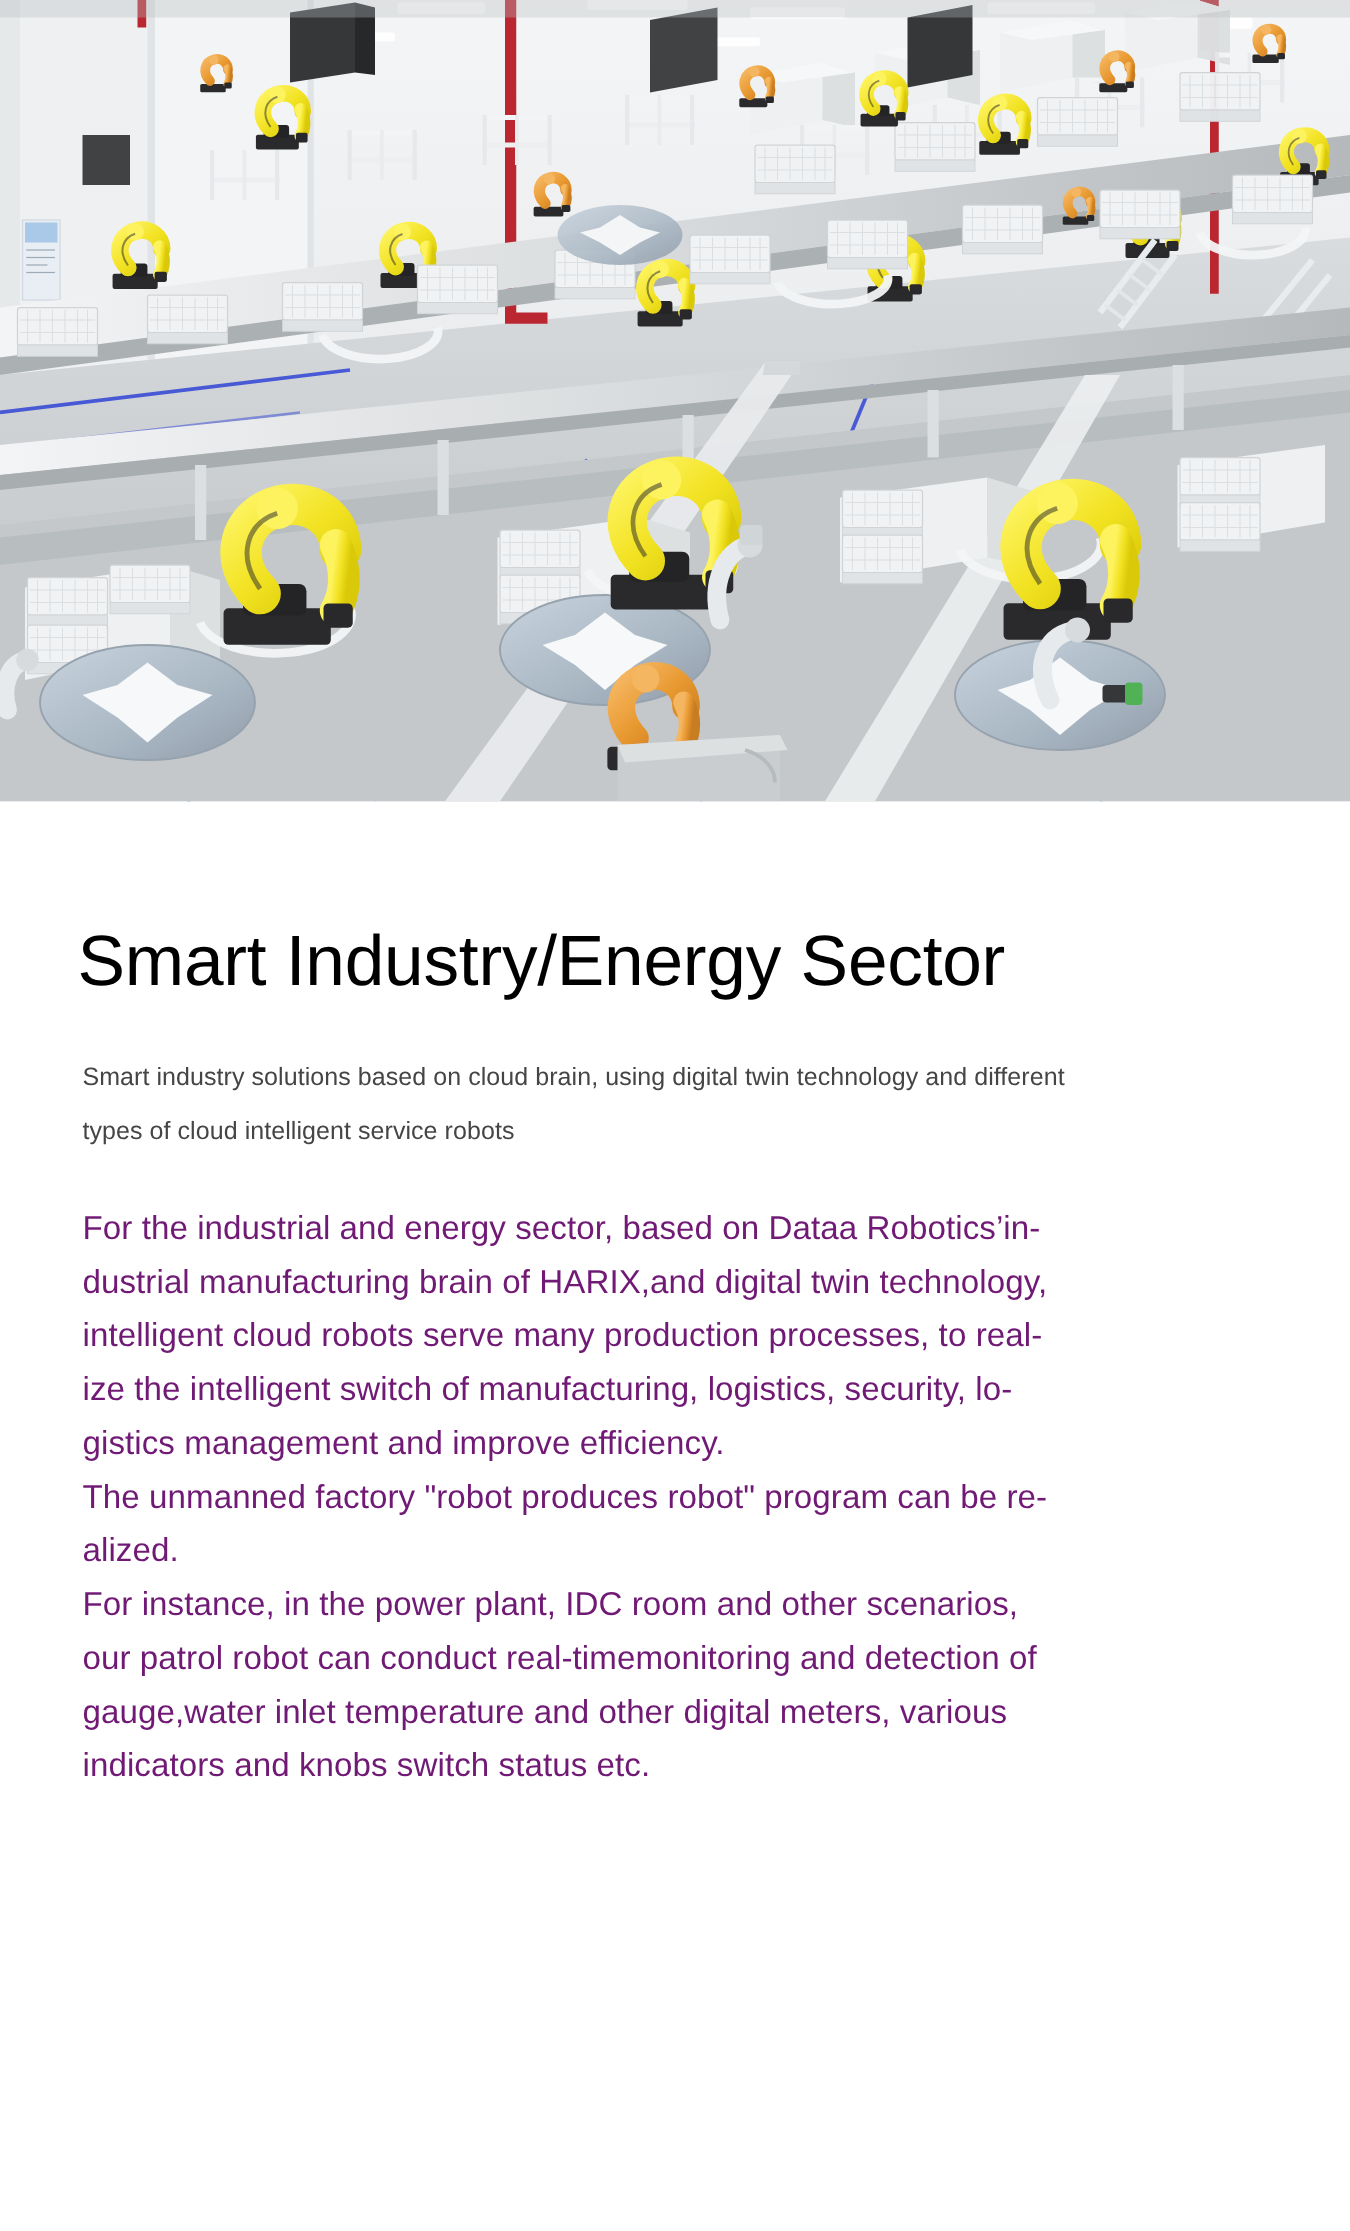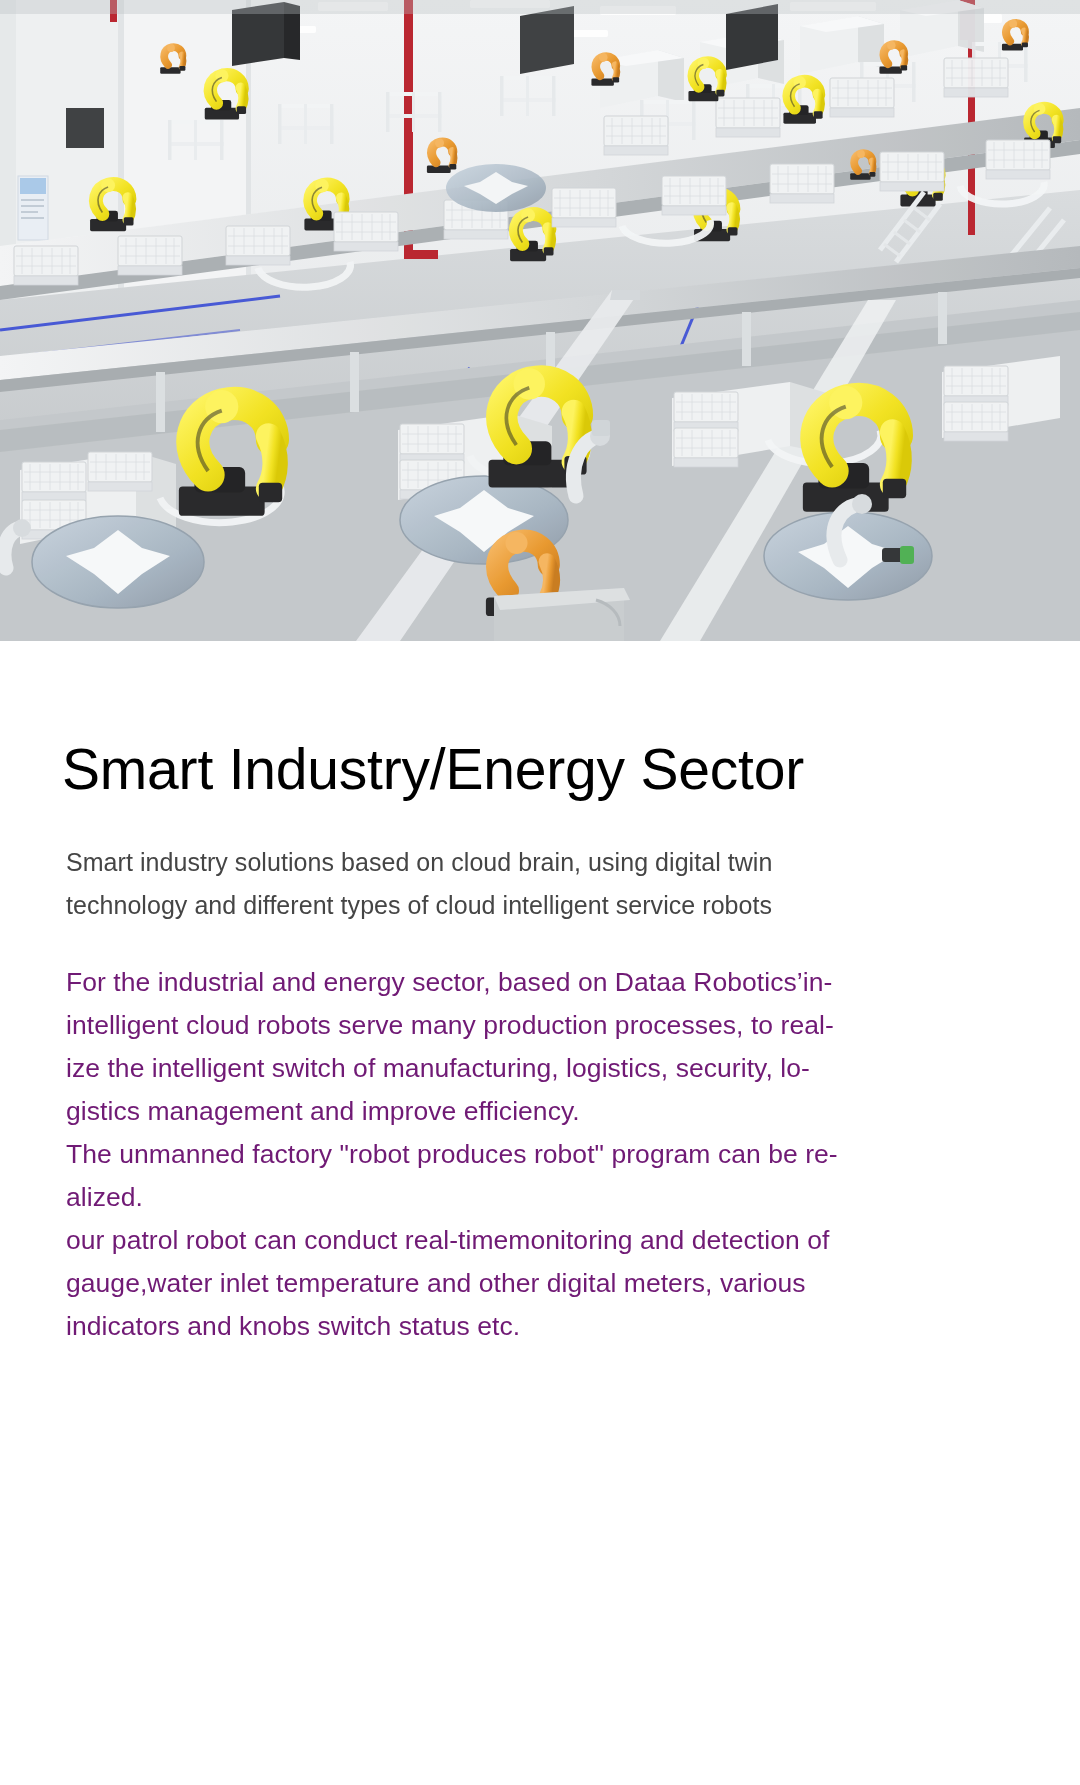--- a/index.html
+++ b/index.html
@@ -65,21 +65,21 @@
 
   .body-block {
     position: absolute;
     top: 200px;
     left: 66px;
     width: 830px;
   }
 
   .lead-para {
     margin: 0 0 34px 0;
-    font-size: 25px;
+    font-size: 20px;
     line-height: 43px;
     color: #454545;
     font-family: "Liberation Sans", sans-serif;
     letter-spacing: 0.05px;
   }
 
   .detail-para {
     margin: 0;
     font-size: 26.5px;
     line-height: 43px;
@@ -432,25 +432,27 @@
   <div class="content">
 
     <h1 class="page-title">Smart Industry/Energy Sector</h1>
 
     <div class="body-block">
 
       <p class="lead-para">Smart industry solutions based on cloud brain, using digital twin technology and different types of cloud intelligent service robots</p>
 
       <div class="detail-para">
         <span class="ln">For the industrial and energy sector, based on Dataa Robotics’in-</span>
+        <span class="ln">dustrial manufacturing brain of HARIX,and digital twin technology,</span>
         <span class="ln">intelligent cloud robots serve many production processes, to real-</span>
         <span class="ln">ize the intelligent switch of manufacturing, logistics, security, lo-</span>
         <span class="ln">gistics management and improve efficiency.</span>
         <span class="ln">The unmanned factory "robot produces robot" program can be re-</span>
         <span class="ln">alized.</span>
+        <span class="ln">For instance, in the power plant, IDC room and other scenarios,</span>
         <span class="ln">our patrol robot can conduct real-timemonitoring and detection of</span>
         <span class="ln">gauge,water inlet temperature and other digital meters, various</span>
         <span class="ln">indicators and knobs switch status etc.</span>
       </div>
 
     </div>
   </div>
 
 </div>
 

